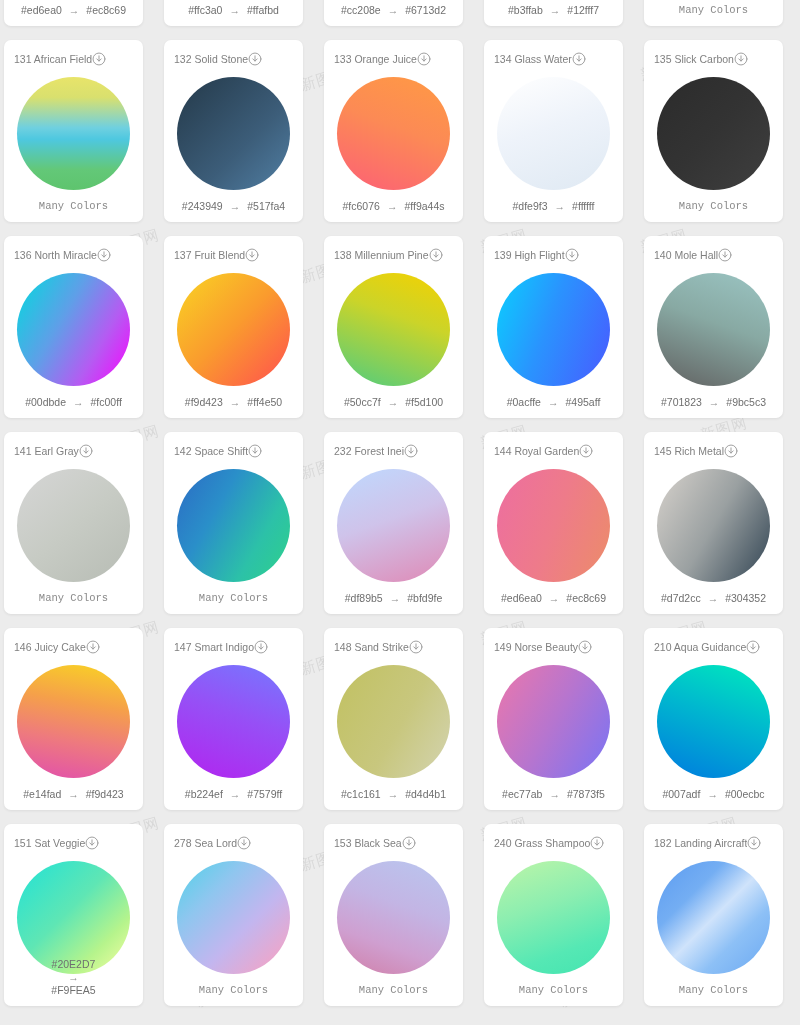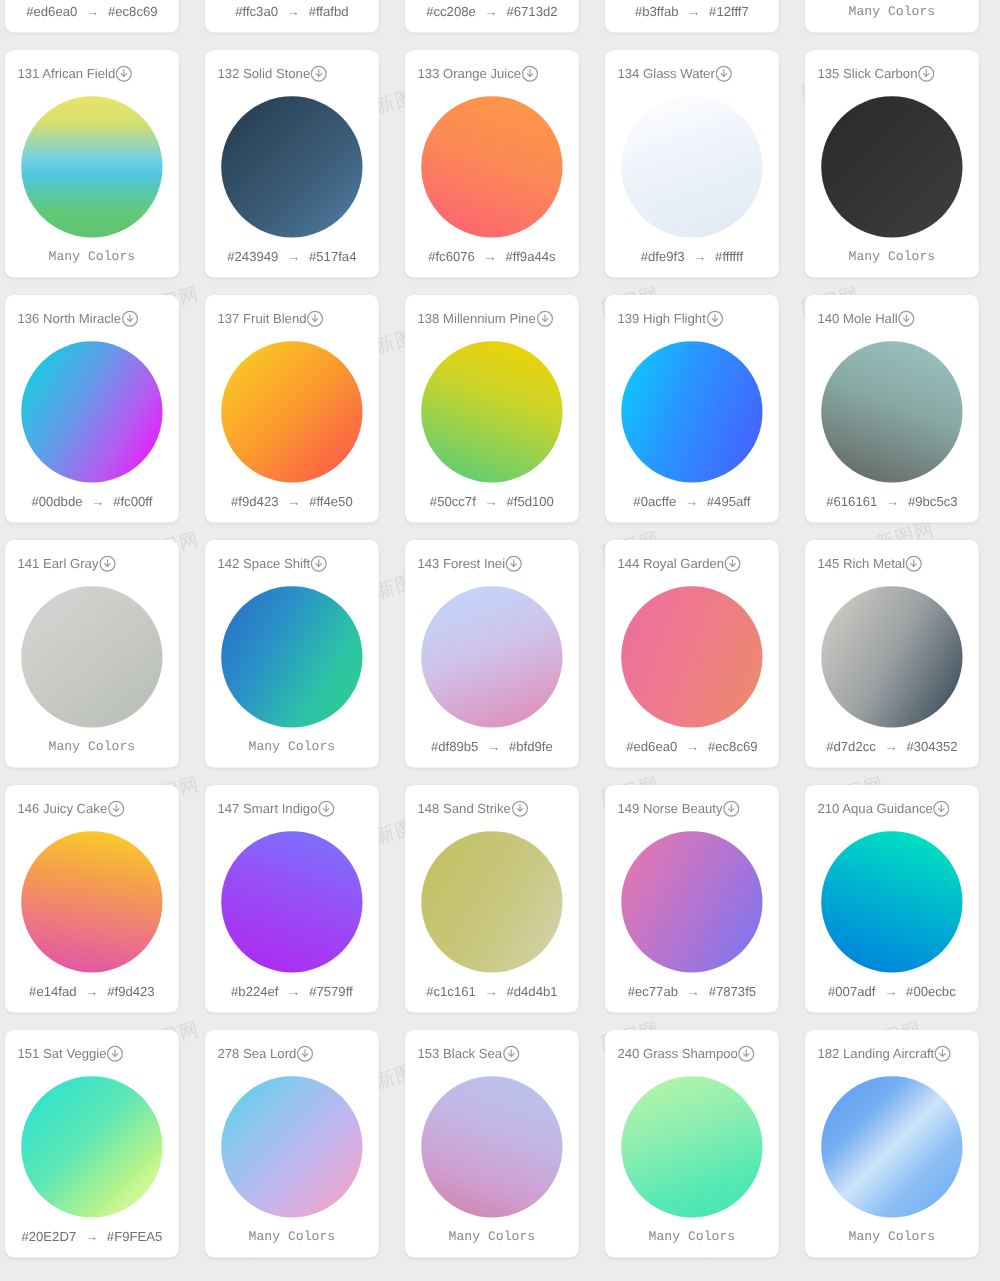--- a/index.html
+++ b/index.html
@@ -118,21 +118,21 @@
     color: #8d8d8d;
     line-height: 13px;
   }
   .many {
     font-size: 10.5px;
     color: #8a8a8a;
     line-height: 13px;
     font-family: Liberation Mono, monospace;
   }
   
-  .card-foot.wrap { flex-direction: row; }
+  .card-foot.wrap { flex-direction: column; }
   .card-foot.wrap .hex:first-child { flex: 0 0 auto; }
 </style>
 </head>
 <body>
 
 <div id="watermark-layer">
     <span class="wm" style="left: 300px; top: 70px;">新图网</span>
     <span class="wm" style="left: 112px; top: 232px;">新图网</span>
     <span class="wm" style="left: 480px; top: 232px;">新图网</span>
     <span class="wm" style="left: 690px; top: 180px;">新图网</span>
@@ -353,21 +353,21 @@
         <span class="dl-icon">
           <svg viewBox="0 0 24 24" fill="none" stroke="currentColor" stroke-width="1.6" stroke-linecap="round" stroke-linejoin="round">
             <circle cx="12" cy="12" r="10.2"></circle>
             <line x1="12" y1="6.6" x2="12" y2="15.4"></line>
             <polyline points="8.2,11.8 12,15.6 15.8,11.8"></polyline>
           </svg>
         </span>
       </div>
       <div class="swatch" style="background: linear-gradient(200deg, rgb(155, 197, 195) 0%, rgb(136, 169, 163) 45%, rgb(97, 97, 97) 100%);"></div>
       <div class="card-foot">
-        <span class="hex">#616161</span>
+        <span class="hex">#701823</span>
         <span class="arrow">→</span>
         <span class="hex">#9bc5c3</span>
       </div>
     </div>
     <div class="card">
       <div class="card-head">
         <span class="card-title">141 Earl Gray</span>
         <span class="dl-icon">
           <svg viewBox="0 0 24 24" fill="none" stroke="currentColor" stroke-width="1.6" stroke-linecap="round" stroke-linejoin="round">
             <circle cx="12" cy="12" r="10.2"></circle>
@@ -392,21 +392,21 @@
           </svg>
         </span>
       </div>
       <div class="swatch" style="background: linear-gradient(120deg, rgb(43, 107, 196) 0%, rgb(42, 143, 201) 35%, rgb(44, 193, 168) 70%, rgb(47, 209, 138) 100%);"></div>
       <div class="card-foot">
         <span class="many">Many Colors</span>
       </div>
     </div>
     <div class="card">
       <div class="card-head">
-        <span class="card-title">143 Forest Inei</span>
+        <span class="card-title">232 Forest Inei</span>
         <span class="dl-icon">
           <svg viewBox="0 0 24 24" fill="none" stroke="currentColor" stroke-width="1.6" stroke-linecap="round" stroke-linejoin="round">
             <circle cx="12" cy="12" r="10.2"></circle>
             <line x1="12" y1="6.6" x2="12" y2="15.4"></line>
             <polyline points="8.2,11.8 12,15.6 15.8,11.8"></polyline>
           </svg>
         </span>
       </div>
       <div class="swatch" style="background: linear-gradient(160deg, rgb(191, 217, 254) 0%, rgb(207, 195, 234) 45%, rgb(223, 137, 181) 100%);"></div>
       <div class="card-foot">

